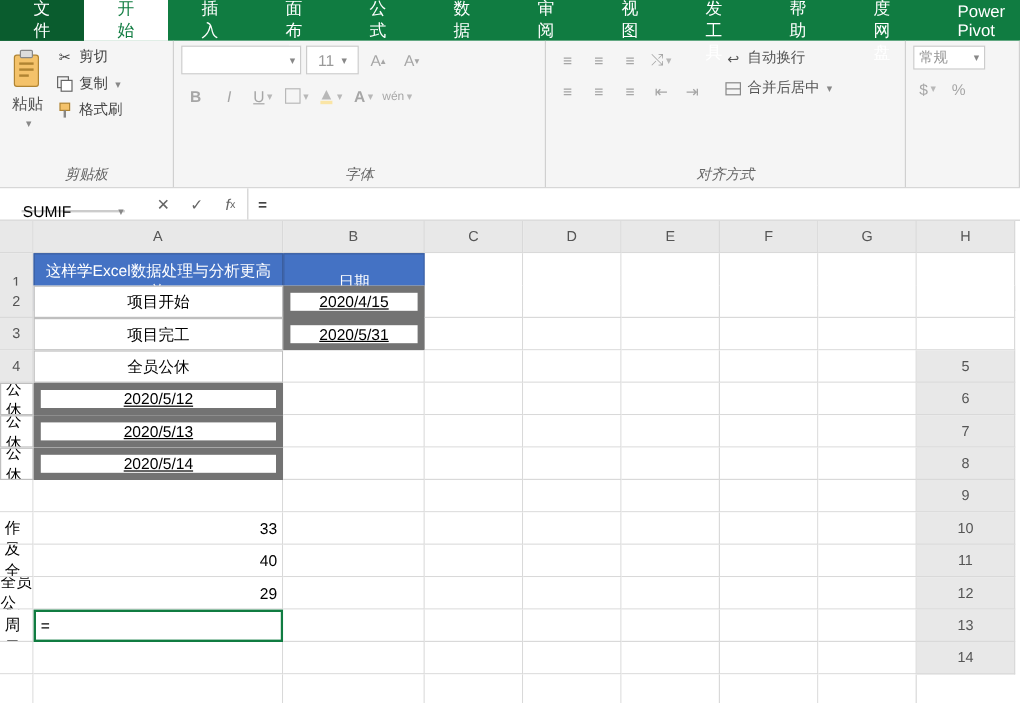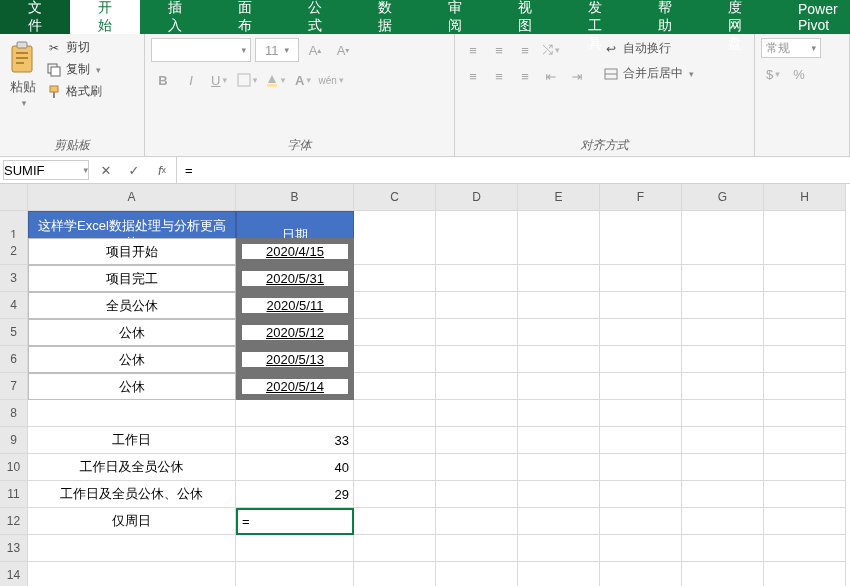--- a/index.html
+++ b/index.html
@@ -32,21 +32,21 @@
 .align-grid { display: flex; flex-direction: column; gap: 2px; }
 .align-row { display: flex; gap: 2px; }
 .align-right { display: flex; flex-direction: column; gap: 4px; padding-left: 8px; }
 .big-btn { display: flex; align-items: center; gap: 4px; font-size: 12px; color: #555; padding: 2px; cursor: pointer; }
 
 .num-group { display: flex; flex-direction: column; gap: 4px; align-items: flex-start; }
 .num-sel { width: 60px; height: 20px; border: 1px solid #ccc; background: #fff; color: #999; display: flex; align-items: center; padding: 0 4px; justify-content: space-between; font-size: 12px; }
 
 
 .fbar { display: flex; height: 27px; border-bottom: 1px solid #d0d0d0; align-items: stretch; background: #fff; }
-.namebox { width: 86px; border: 1px solid #ccc; margin: 3px; display: flex; align-items: center; padding: 0 0; justify-content: space-between; font-size: 13px; }
+.namebox { width: 86px; border: 1px solid #ccc; margin: 18px; display: flex; align-items: center; padding: 0 0; justify-content: space-between; font-size: 13px; }
 .fbar-btns { display: flex; align-items: center; border-right: 1px solid #d0d0d0; }
 .fbar-btn { width: 28px; display: flex; align-items: center; justify-content: center; color: #666; cursor: pointer; height: 100%; }
 .formula-input { flex: 1; padding: 0 8px; display: flex; align-items: center; font-size: 13px; }
 
 
 .grid { display: grid; grid-template-columns: 28px 208px 118px repeat(6, 82px); grid-auto-rows: 27px; }
 .grid > div { border-right: 1px solid #d9d9d9; border-bottom: 1px solid #d9d9d9; display: flex; align-items: center; padding: 0 4px; background: #fff; font-size: 13px; overflow: hidden; }
 .grid .colhdr { background: #e8e8e8; justify-content: center; color: #555; font-weight: normal; font-size: 12px; }
 .grid .rowhdr { background: #e8e8e8; justify-content: center; color: #555; font-size: 12px; }
 .grid .corner { background: #e8e8e8; }
@@ -276,21 +276,20 @@
     <div class="data-a">项目完工</div>
     <div class="data-b">2020/5/31</div>
     <div></div>
     <div></div>
     <div></div>
     <div></div>
     <div></div>
     <div></div>
     <div class="rowhdr">4</div>
     <div class="data-a">全员公休</div>
-    <div class="data-b">2020/5/11</div>
     <div></div>
     <div></div>
     <div></div>
     <div></div>
     <div></div>
     <div></div>
     <div class="rowhdr">5</div>
     <div class="data-a">公休</div>
     <div class="data-b">2020/5/12</div>
     <div></div>

